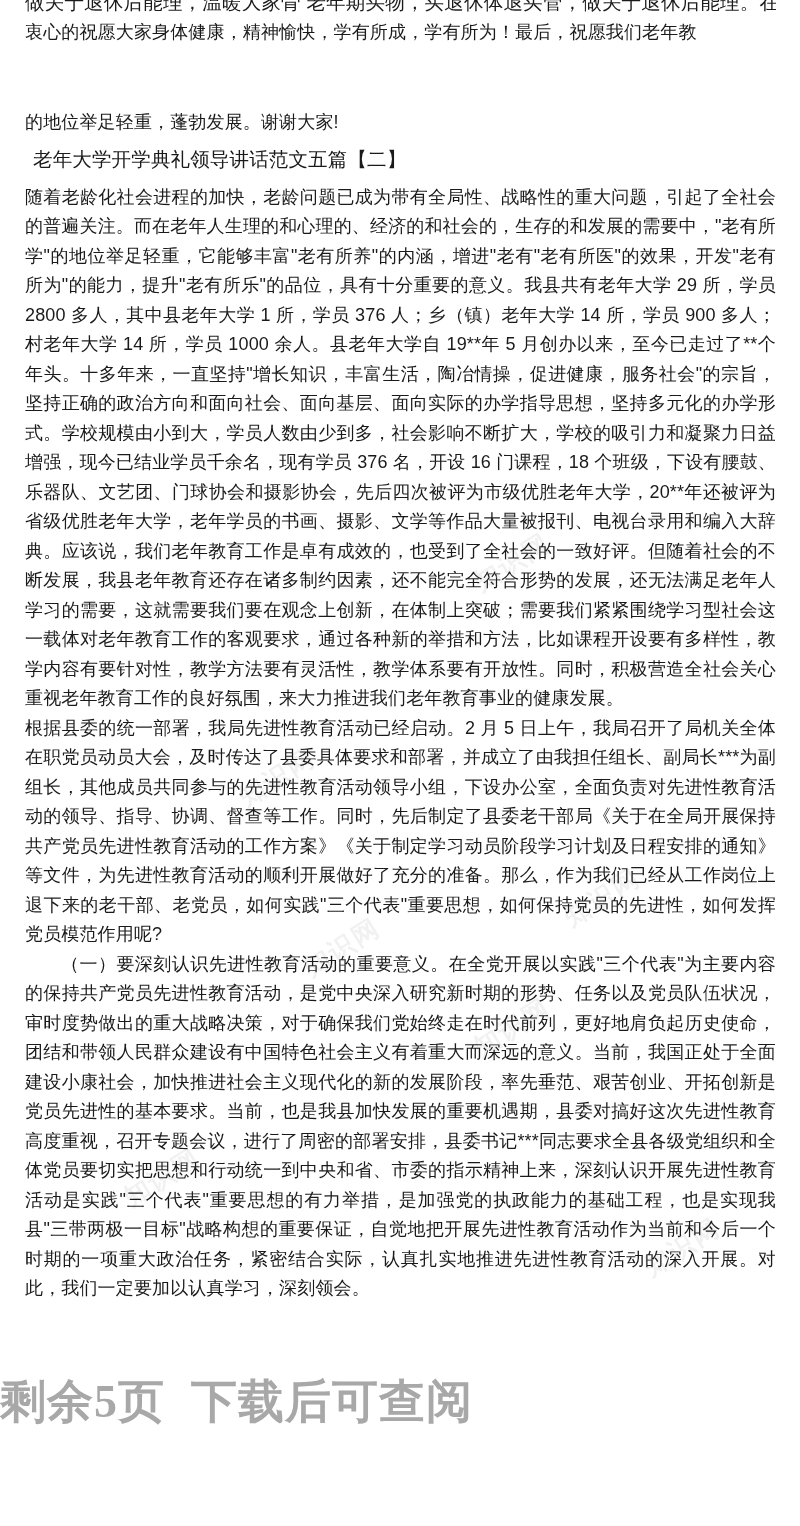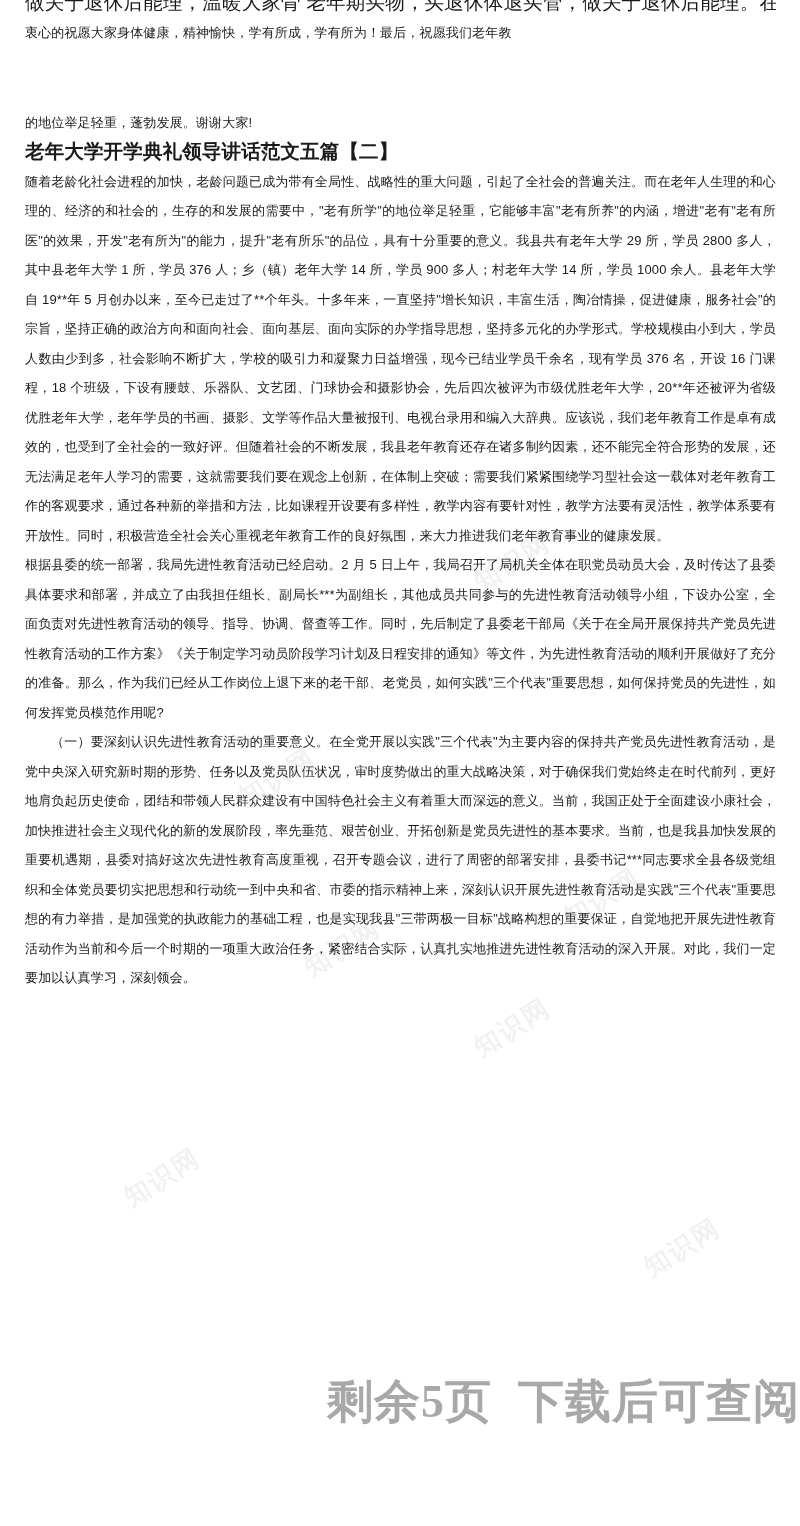--- a/index.html
+++ b/index.html
@@ -60,48 +60,48 @@
     left: 0;
     top: -12px;
     font-size: 19.5px;
     line-height: 29.5px;
     white-space: nowrap;
     letter-spacing: 0.2px;
   }
 
   p.para {
     margin: 0;
-    font-size: 13px;
+    font-size: 18px;
     line-height: 29.5px;
     text-align: justify;
     text-justify: inter-ideograph;
     letter-spacing: 0.15px;
     text-align-last: left;
   }
 
   p.para.indent {
     text-indent: 2em;
   }
 
   h2.heading {
-    margin: 0;
+    margin: 8px;
     font-size: 19.5px;
     line-height: 29.5px;
-    font-weight: 700;
+    font-weight: 400;
     letter-spacing: 0.15px;
   }
 
   .spacer-lg { height: 60px; }
 
   .footer-note {
     position: absolute;
-    left: 16px;
+    left: 0;
     right: 0;
     top: 1375px;
-    text-align: right;
+    text-align: left;
     z-index: 4;
   }
   .footer-note .txt {
     display: inline-block;
     font-family: "Liberation Serif", "DejaVu Serif", serif;
     font-weight: 700;
     font-size: 46px;
     line-height: 54px;
     color: #a8a8a8;
     letter-spacing: 1px;

